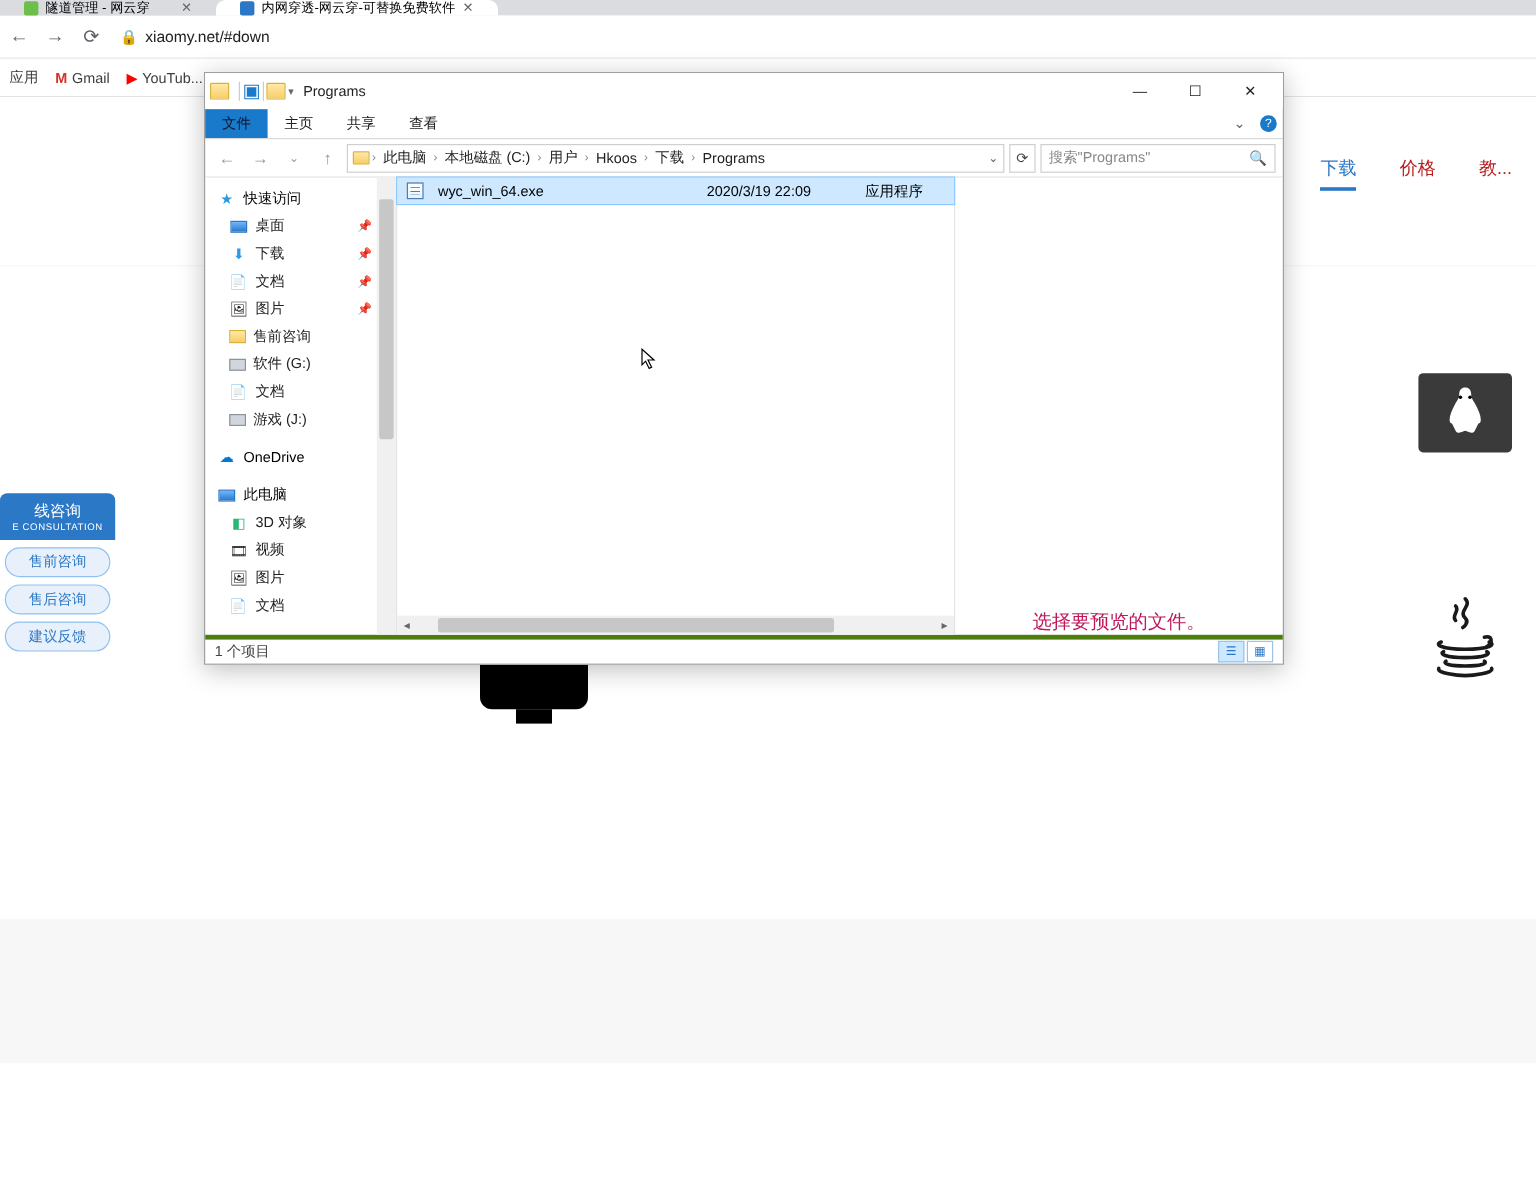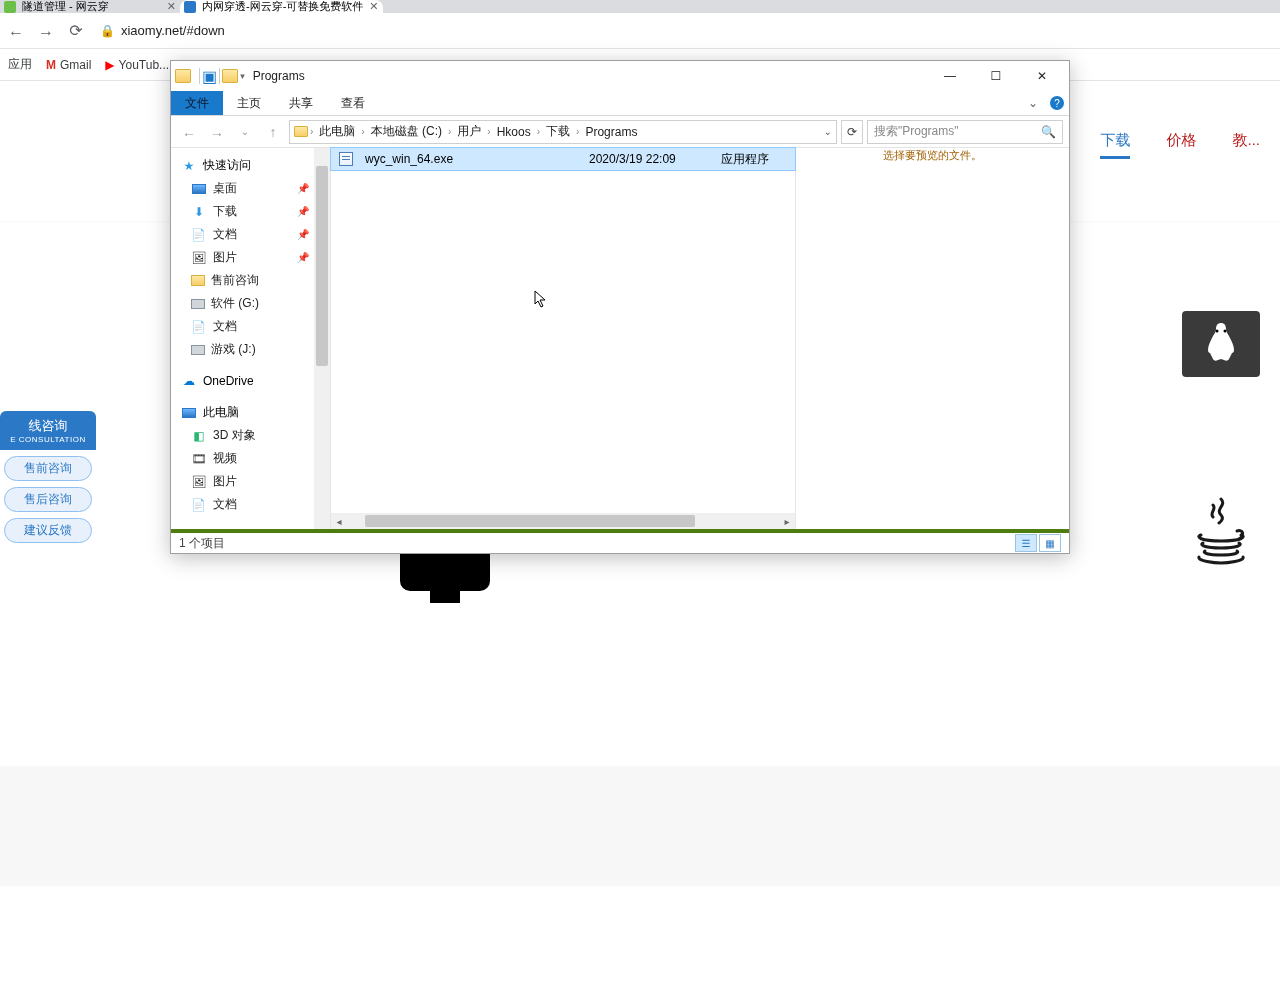--- a/index.html
+++ b/index.html
@@ -1,20 +1,20 @@
 <!DOCTYPE html>
 <html><head>
 <meta charset="utf-8">
 <style>
 * { margin: 0; padding: 0; box-sizing: border-box; font-family: "Microsoft YaHei", "Segoe UI", sans-serif; }
 body { background: #fff; width: 1280px; height: 982px; overflow: hidden; position: relative; }
 
 
 .tabbar { height: 13px; background: #dadce0; display: flex; align-items: flex-end; padding-left: 0; }
-.tab { background: #fff; border-radius: 8px 8px 0 0; height: 13px; padding: 0 4px; font-size: 11px; display: flex; align-items: center; gap: 6px; min-width: 180px; position: relative; }
+.tab { background: #fff; border-radius: 8px 8px 0 0; height: 13px; padding: 0 20px; font-size: 11px; display: flex; align-items: center; gap: 6px; min-width: 180px; position: relative; }
 .tab.inactive { background: #dadce0; }
 .tab .favicon { width: 12px; height: 12px; border-radius: 2px; }
 .tab .close { font-size: 11px; color: #666; margin-left: auto; }
 .addressbar { height: 36px; background: #fff; display: flex; align-items: center; padding: 0 6px; gap: 10px; border-bottom: 1px solid #e3e3e3; }
 .nav-ico { color: #5f6368; font-size: 16px; width: 20px; text-align: center; }
 .addr { flex: 0 1 auto; display: flex; align-items: center; gap: 6px; font-size: 13px; color: #202124; margin-left: 4px; }
 .lock { color: #5f6368; font-size: 12px; }
 .bookmarkbar { height: 32px; background: #fff; display: flex; align-items: center; gap: 14px; padding: 0 8px; border-bottom: 1px solid #e3e3e3; font-size: 12px; color: #3c4043; }
 .bm { display: flex; align-items: center; gap: 4px; }
 
@@ -89,21 +89,21 @@
 .sort-ico { font-size: 9px; color: #666; margin: 0 auto; }
 .row { display: flex; font-size: 12px; height: 22px; align-items: center; padding: 0; }
 .row.selected { background: #cde8ff; outline: 1px solid #8fc9ff; }
 .row .cell { padding: 0 8px; }
 .file-ico { width: 14px; height: 14px; border: 1px solid #4a7ebb; display: inline-flex; margin-right: 6px; background: linear-gradient(#fff,#e8f1fb); position: relative; }
 .file-ico::after { content: ""; position: absolute; left: 2px; top: 3px; width: 8px; height: 6px; background: repeating-linear-gradient(#4a7ebb 0 1px, transparent 1px 3px); }
 .hscroll { position: absolute; left: 0; right: 0; bottom: 0; height: 16px; background: #f0f0f0; display: flex; align-items: center; }
 .hscroll .thumb { height: 12px; background: #c7c7c7; border-radius: 2px; margin-left: 18px; width: 330px; }
 .hscroll .arrow { width: 16px; text-align: center; color: #666; font-size: 10px; }
 
-.preview { flex: 1; display: flex; align-items: flex-start; justify-content: center; font-size: 11px; color: #a16207; }
+.preview { flex: 1; display: flex; align-items: flex-end; justify-content: center; font-size: 16px; color: #be185d; }
 
 .statusbar { height: 24px; border-top: 4px solid #4d7c0f; display: flex; align-items: center; padding: 0 8px; font-size: 12px; color: #444; }
 .statusbar .right { margin-left: auto; display: flex; gap: 2px; }
 .view-ico { width: 22px; height: 18px; border: 1px solid #9cc4e4; display: flex; align-items: center; justify-content: center; font-size: 10px; color: #2b78c6; }
 .view-ico.active { background: #cde8ff; }
 
 .cursor { position: absolute; left: 363px; top: 229px; font-size: 16px; color: #000; pointer-events: none; }
 </style>
 </head>
 <body>

